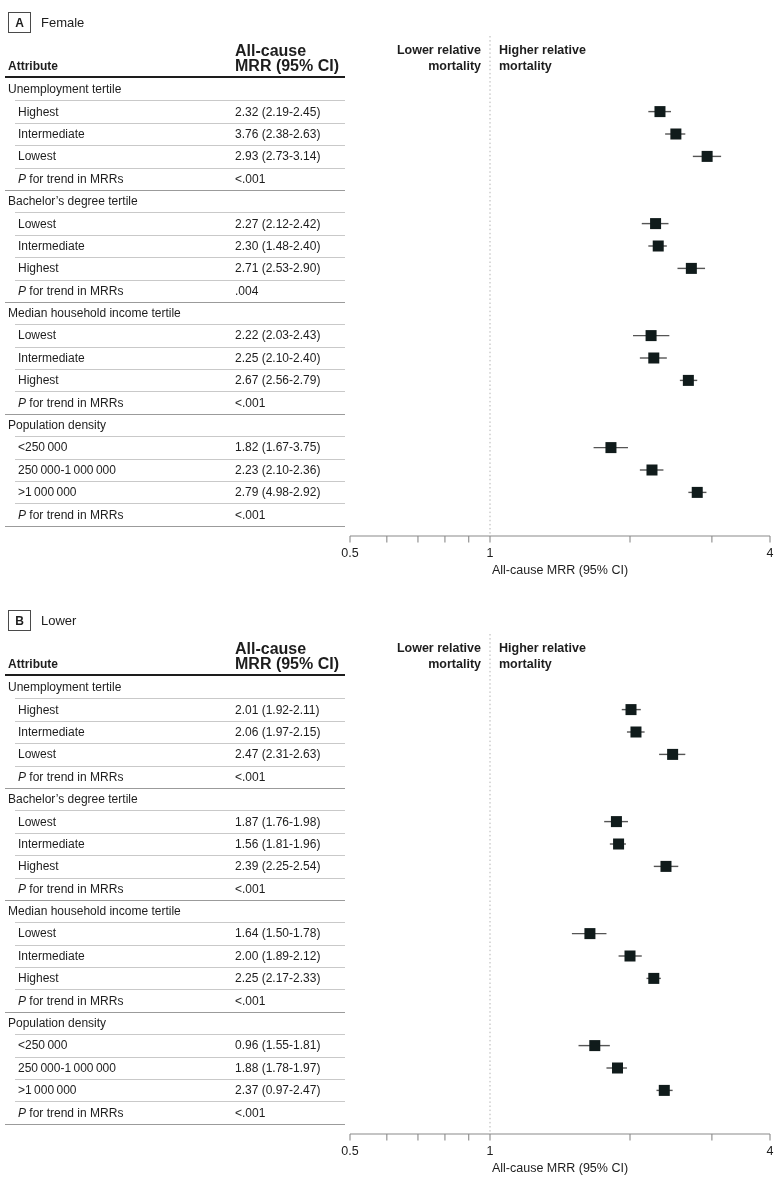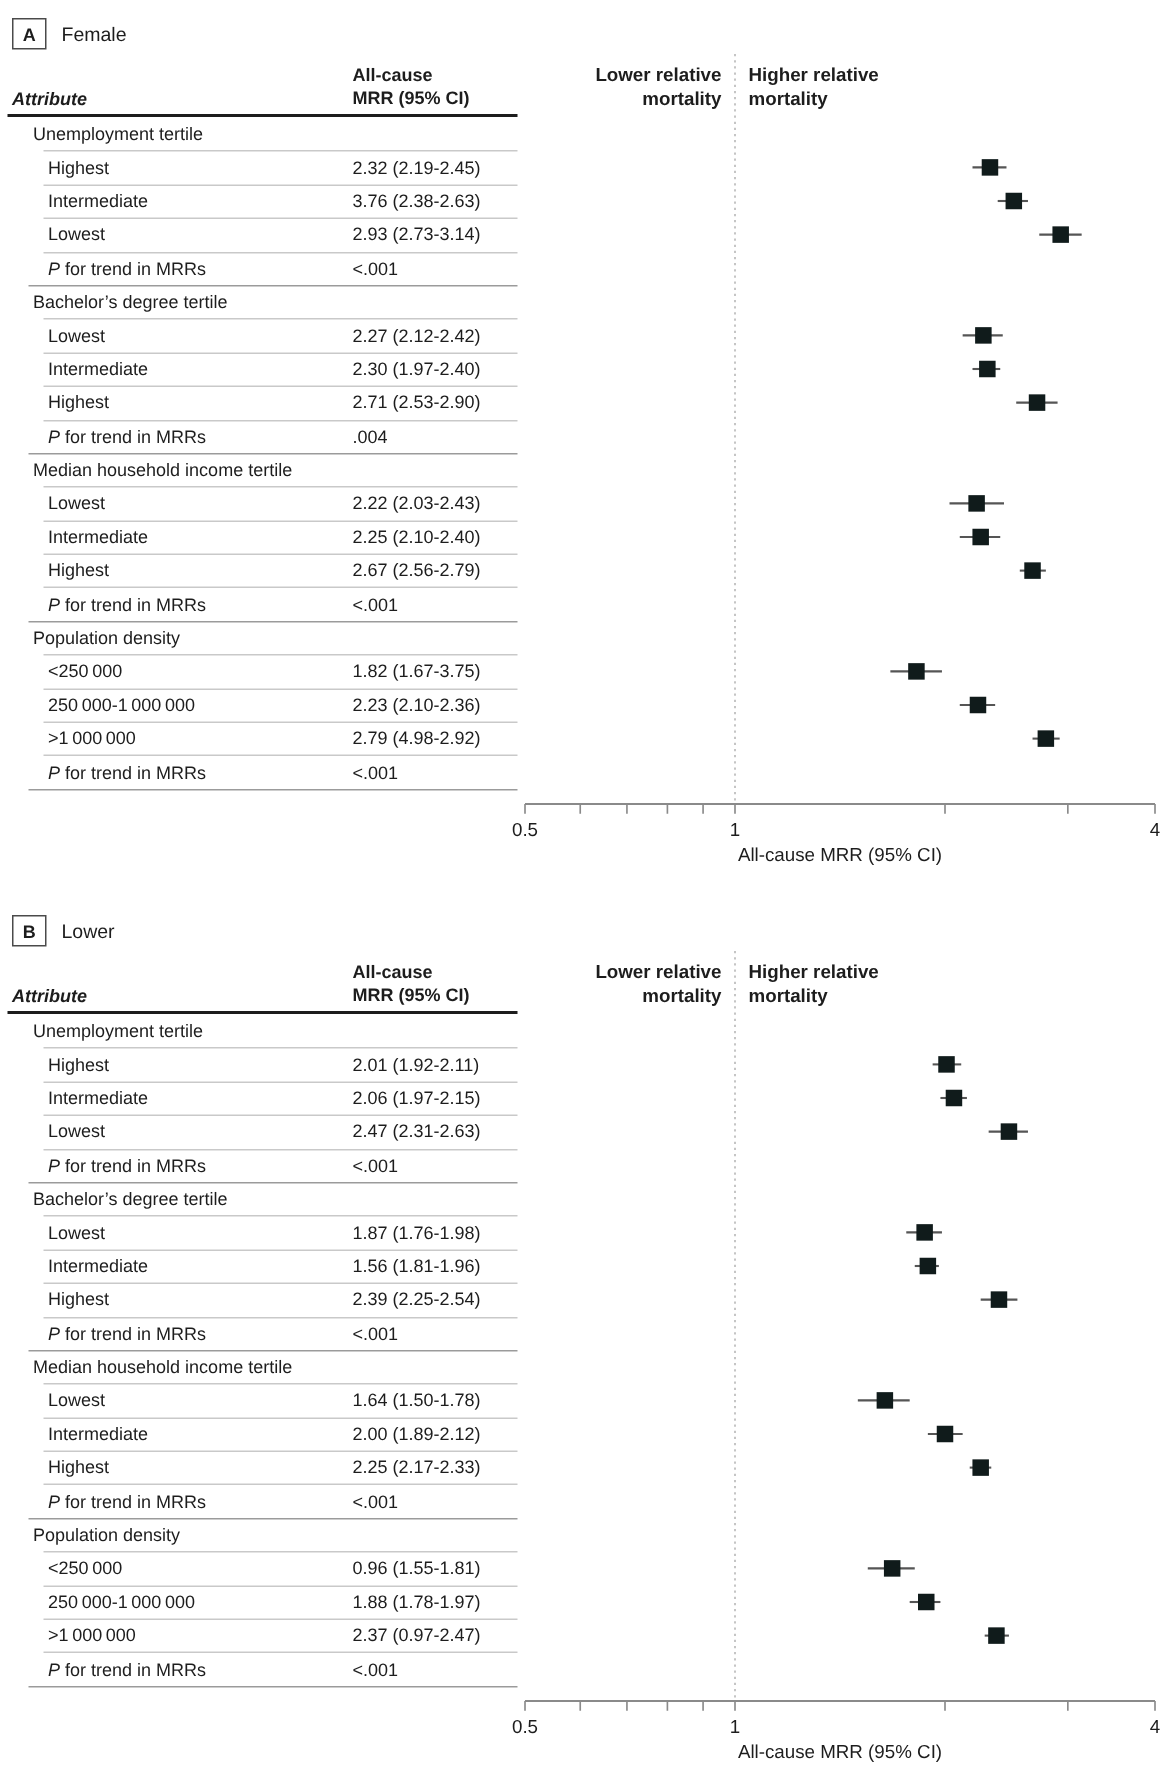--- a/index.html
+++ b/index.html
@@ -16,23 +16,23 @@
     display:inline-flex;align-items:center;justify-content:center;
     width:21px;height:19px;border:1px solid #4a4a4a;
     font-weight:bold;font-size:12px;
   }
   .tagtitle{font-size:13px;margin-left:10px;}
   .ftable{position:absolute;left:5px;top:26px;width:340px;}
   .thead{
     display:flex;align-items:flex-end;height:42px;box-sizing:border-box;
     border-bottom:2px solid #1d1d1d;padding-bottom:3px;
   }
-  .th-attr{flex:1;font-weight:bold;font-size:12px;padding-left:3px;font-style:italic;}
-  .th-val{width:110px;font-weight:bold;font-size:12px;line-height:15px;}
-  .rows{border-bottom:1px solid #9b9b9b;margin-left:14px;}
+  .th-attr{flex:1;font-weight:bold;font-size:12px;padding-left:3px;}
+  .th-val{width:110px;font-weight:bold;font-size:16px;line-height:15px;}
+  .rows{border-bottom:1px solid #9b9b9b;}
   .trow{position:relative;height:22.4px;display:flex;align-items:center;font-size:12px;}
   .trow .lbl{flex:1;padding-left:13px;white-space:nowrap;}
   .trow.group .lbl{padding-left:3px;}
   .trow .val{width:110px;white-space:nowrap;}
   .trow i{font-style:italic;}
   .line-full::before{content:"";position:absolute;left:0;right:0;top:0;height:1px;background:#9b9b9b;}
   .line-indent::before{content:"";position:absolute;left:10px;right:0;top:0;height:1px;background:#c9c9c9;}
   .plot{position:absolute;left:345px;top:0;width:435px;height:575px;overflow:visible;}
   .plot text{fill:#1d1d1d;font-family:"Liberation Sans",sans-serif;}
 </style>
@@ -76,21 +76,21 @@
         <div class="trow group line-full">
           <div class="lbl">Bachelor’s degree tertile</div>
           <div class="val"></div>
         </div>
         <div class="trow line-indent">
           <div class="lbl">Lowest</div>
           <div class="val">2.27 (2.12-2.42)</div>
         </div>
         <div class="trow line-indent">
           <div class="lbl">Intermediate</div>
-          <div class="val">2.30 (1.97-2.40)</div>
+          <div class="val">2.30 (1.48-2.40)</div>
         </div>
         <div class="trow line-indent">
           <div class="lbl">Highest</div>
           <div class="val">2.71 (2.53-2.90)</div>
         </div>
         <div class="trow line-indent">
           <div class="lbl"><i>P</i><span> for trend in MRRs</span></div>
           <div class="val">.004</div>
         </div>
         <div class="trow group line-full">

